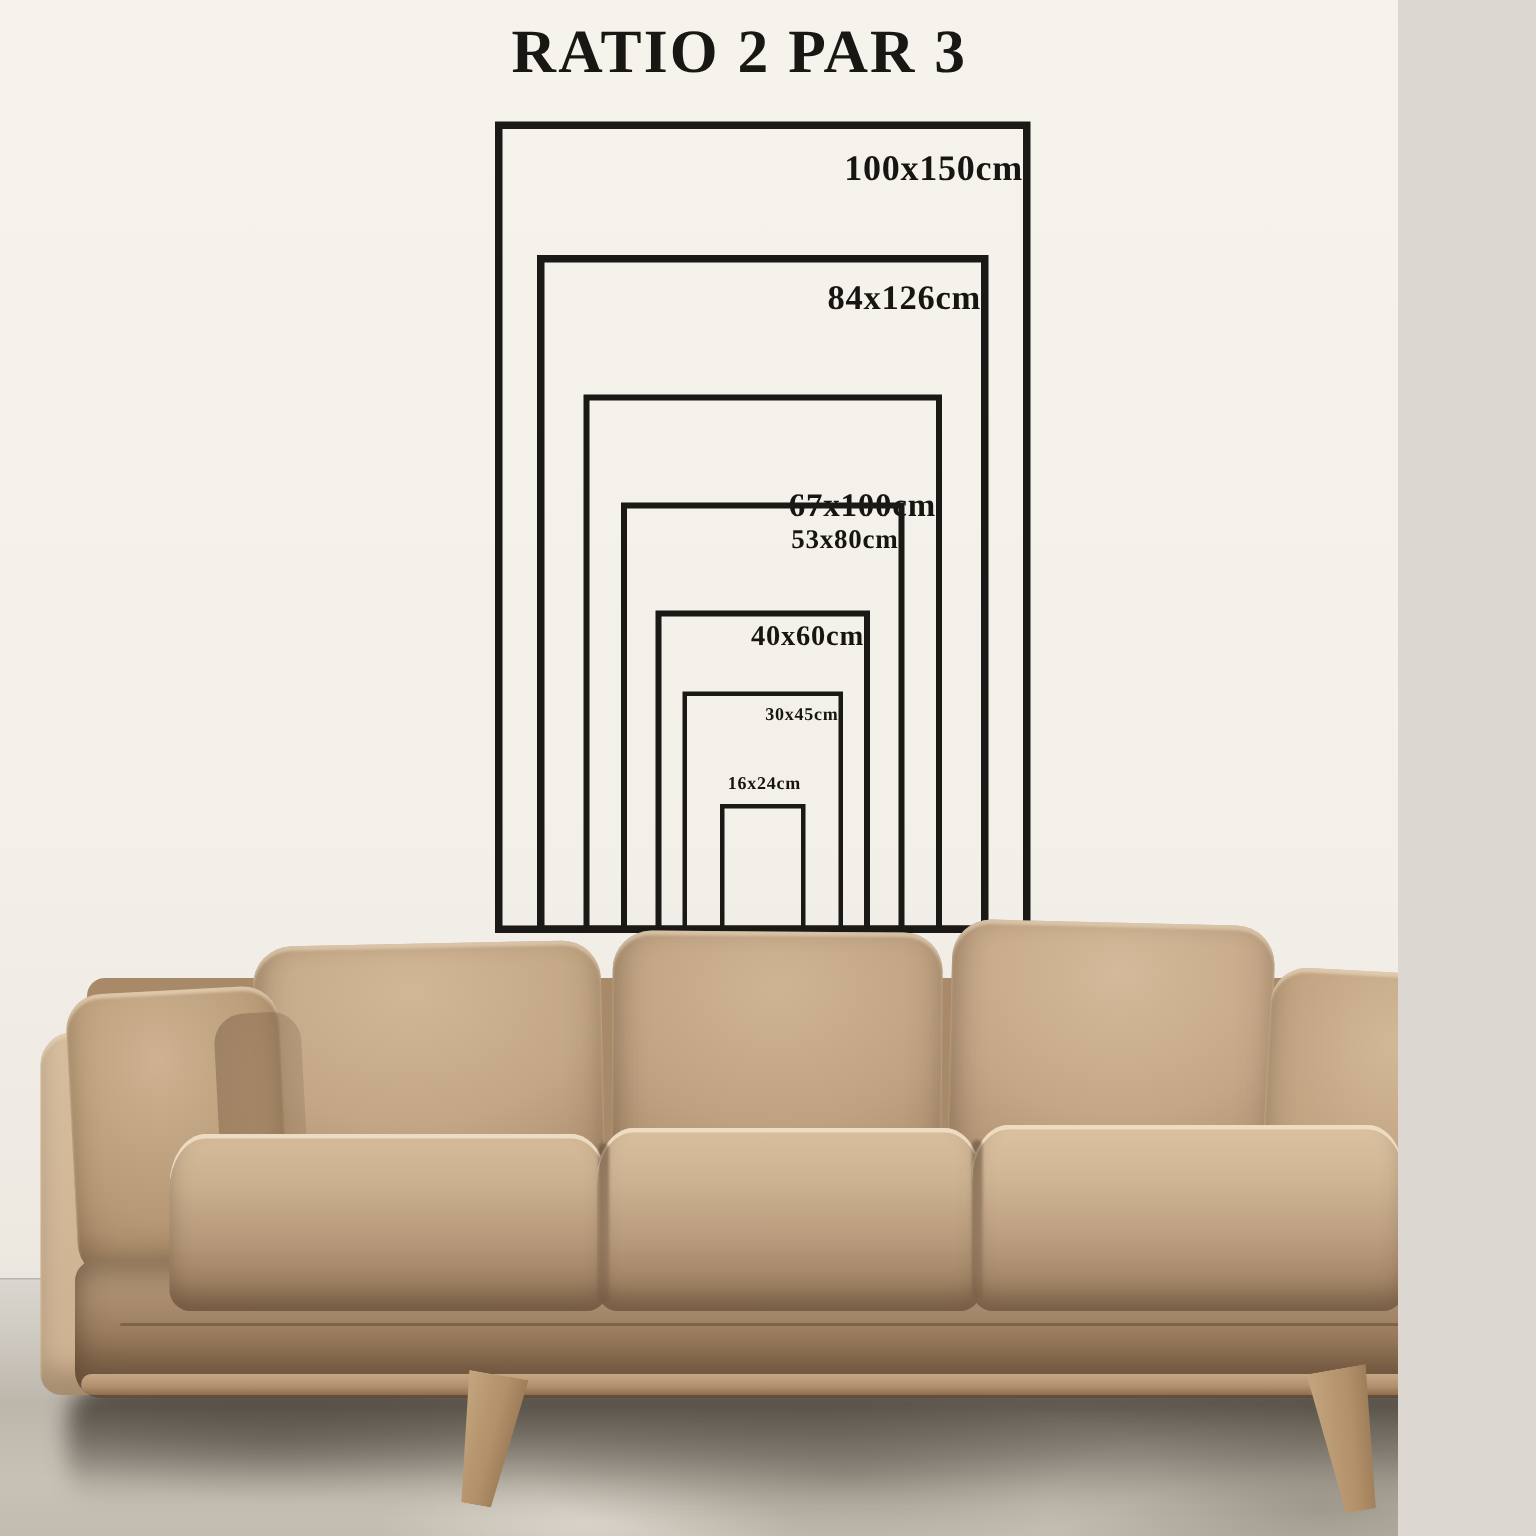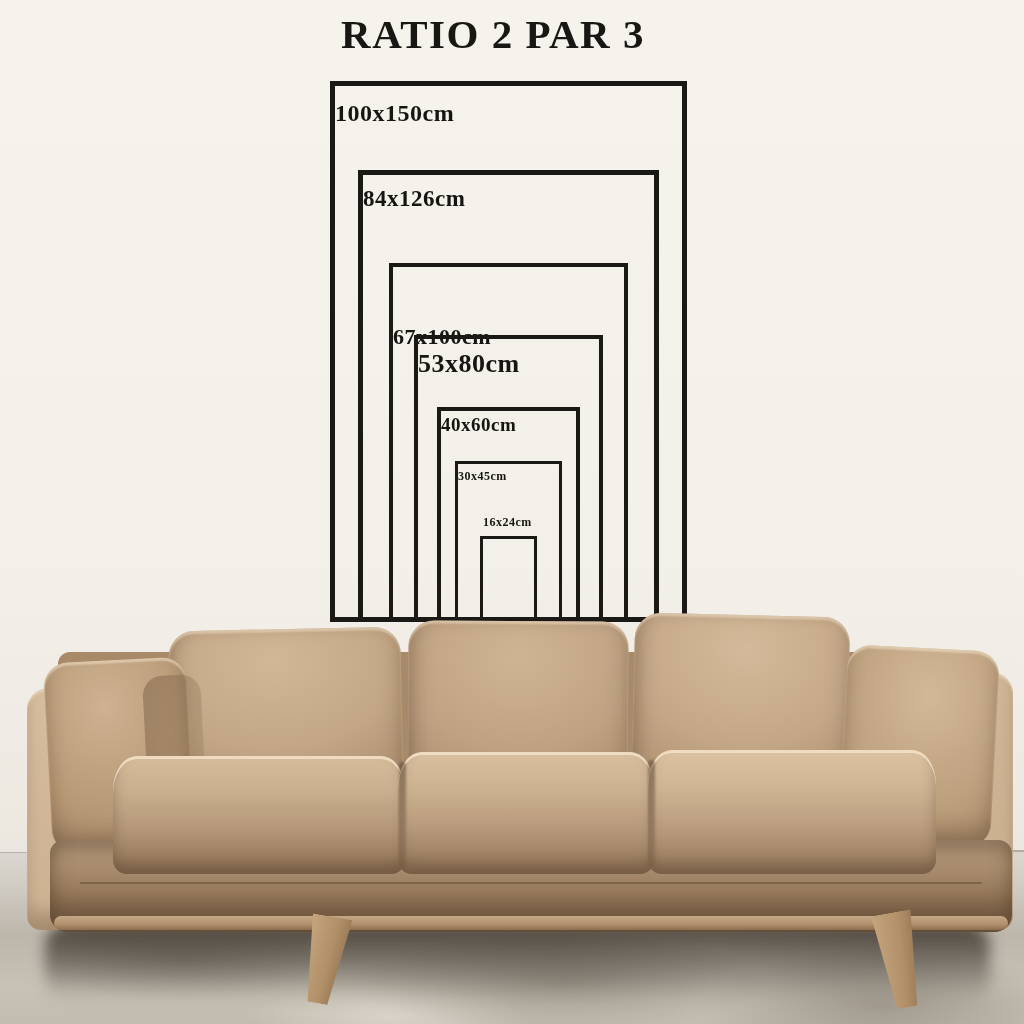--- a/index.html
+++ b/index.html
@@ -1,17 +1,17 @@
 <!DOCTYPE html>
 <html><head>
 <meta charset="utf-8">
 <style>
   html,body{margin:0;padding:0;background:#dcd8d1;}
   .scene{
-    position:relative;width:1024px;height:1024px;overflow:hidden;
+    position:relative;width:932px;height:1024px;overflow:hidden;
     font-family:"Liberation Serif", serif;
   }
   
   .wall{
     position:absolute;inset:0;
     background:linear-gradient(180deg,#f6f3ed 0%,#f3efe9 55%,#ece8e0 86%,#e4e0d7 100%);
   }
   .wall:after{
     content:"";position:absolute;left:0;right:0;bottom:0;height:210px;
     background:linear-gradient(180deg,rgba(196,188,175,0) 0%,rgba(196,188,175,.22) 100%);
@@ -40,31 +40,31 @@
   .guide-title{
     position:absolute;left:160px;top:10px;width:666px;
     text-align:center;font-size:41px;font-weight:700;letter-spacing:1.5px;
     color:#191713;
   }
   .size-rect{
     position:absolute;box-sizing:border-box;border-style:solid;border-color:#1b1916;
     background:transparent;
   }
   .size-label{
-    position:absolute;left:0;right:0;text-align:left;
+    position:absolute;left:0;right:0;text-align:right;
     font-weight:700;color:#171512;letter-spacing:.5px;white-space:nowrap;
   }
   .r0{left:330px;top:81px;width:357px;height:541px;border-width:5px;}
   .r0 .size-label{top:14px;font-size:24px;}
   .r1{left:358px;top:170px;width:301px;height:452px;border-width:5px;}
   .r1 .size-label{top:11px;font-size:23px;}
   .r2{left:389px;top:263px;width:239px;height:359px;border-width:4px;}
   .r2 .size-label{top:9px;font-size:22px;margin-top:48px;}
   .r3{left:414px;top:335px;width:189px;height:287px;border-width:4px;}
-  .r3 .size-label{top:10px;font-size:26px;}
+  .r3 .size-label{top:10px;font-size:18px;}
   .r4{left:437px;top:407px;width:143px;height:215px;border-width:4px;padding-left:44px;}
   .r4 .size-label{top:3px;font-size:19px;}
   .r5{left:455px;top:461px;width:107px;height:161px;border-width:3px;}
   .r5 .size-label{top:5px;font-size:12px;}
   .r6{left:480px;top:536px;width:57px;height:86px;border-width:3px;}
   .r6 .size-label{top:-24px;font-size:12px;}
   
   .sofa{position:absolute;inset:0;}
   .sofa-ground-shadow{
     position:absolute;left:45px;top:922px;width:945px;height:80px;

